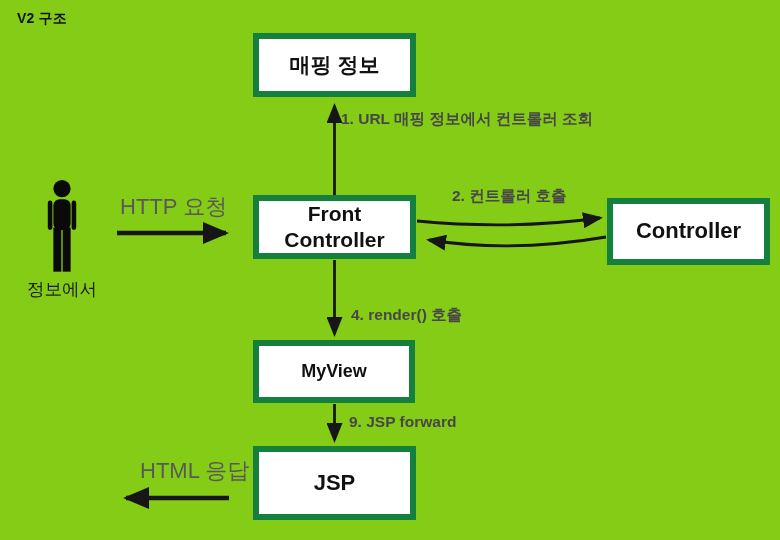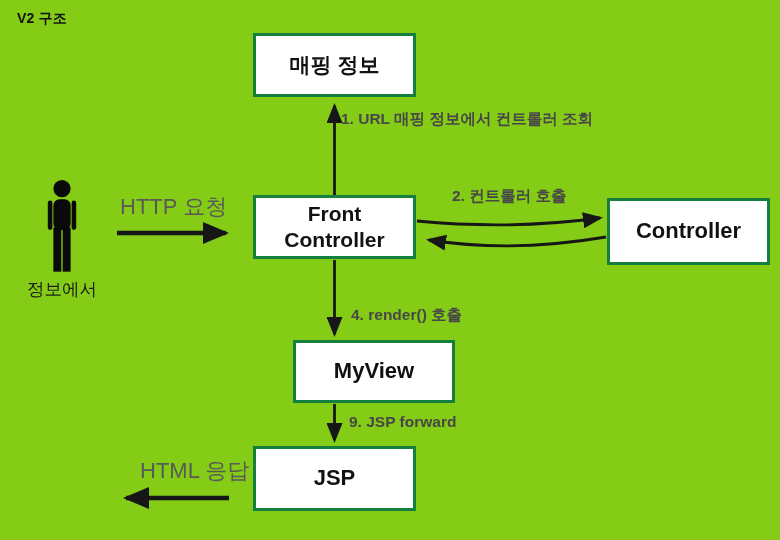--- a/index.html
+++ b/index.html
@@ -22,37 +22,37 @@
     position: absolute;
     left: 17px; top: 10px;
     font-size: 14px;
     font-weight: 700;
     color: #111111;
     letter-spacing: 0.2px;
   }
   .node {
     position: absolute;
     background: #ffffff;
-    border: 3px solid #15803d;
+    border: 6px solid #15803d;
     box-sizing: border-box;
     display: flex;
     align-items: center;
     justify-content: center;
     text-align: center;
     font-weight: 700;
     font-size: 21px;
     color: #111111;
     line-height: 1.22;
   }
   .node-mapping     { left: 253px; top: 33px;  width: 163px; height: 64px; }
   .node-front       { left: 253px; top: 195px; width: 163px; height: 64px; }
   .node-front .node-label { width: 126px; }
   .node-controller  { left: 607px; top: 198px; width: 163px; height: 67px; font-size: 22px; }
-  .node-myview      { left: 253px; top: 340px; width: 162px; height: 63px; font-size: 22px; margin-left: 40px; }
-  .node-jsp         { left: 253px; top: 446px; width: 163px; height: 65px; font-size: 22px; }
+  .node-myview      { left: 253px; top: 340px; width: 162px; height: 63px; font-size: 18px; }
+  .node-jsp         { left: 253px; top: 446px; width: 163px; height: 74px; font-size: 22px; }
   .step-label {
     position: absolute;
     font-size: 15.5px;
     font-weight: 700;
     color: #474747;
     white-space: nowrap;
   }
   .lbl-step1 { left: 341px; top: 109px; }
   .lbl-step2 { left: 452px; top: 186px; }
   .lbl-step3 { left: 449px; top: 260px; }

